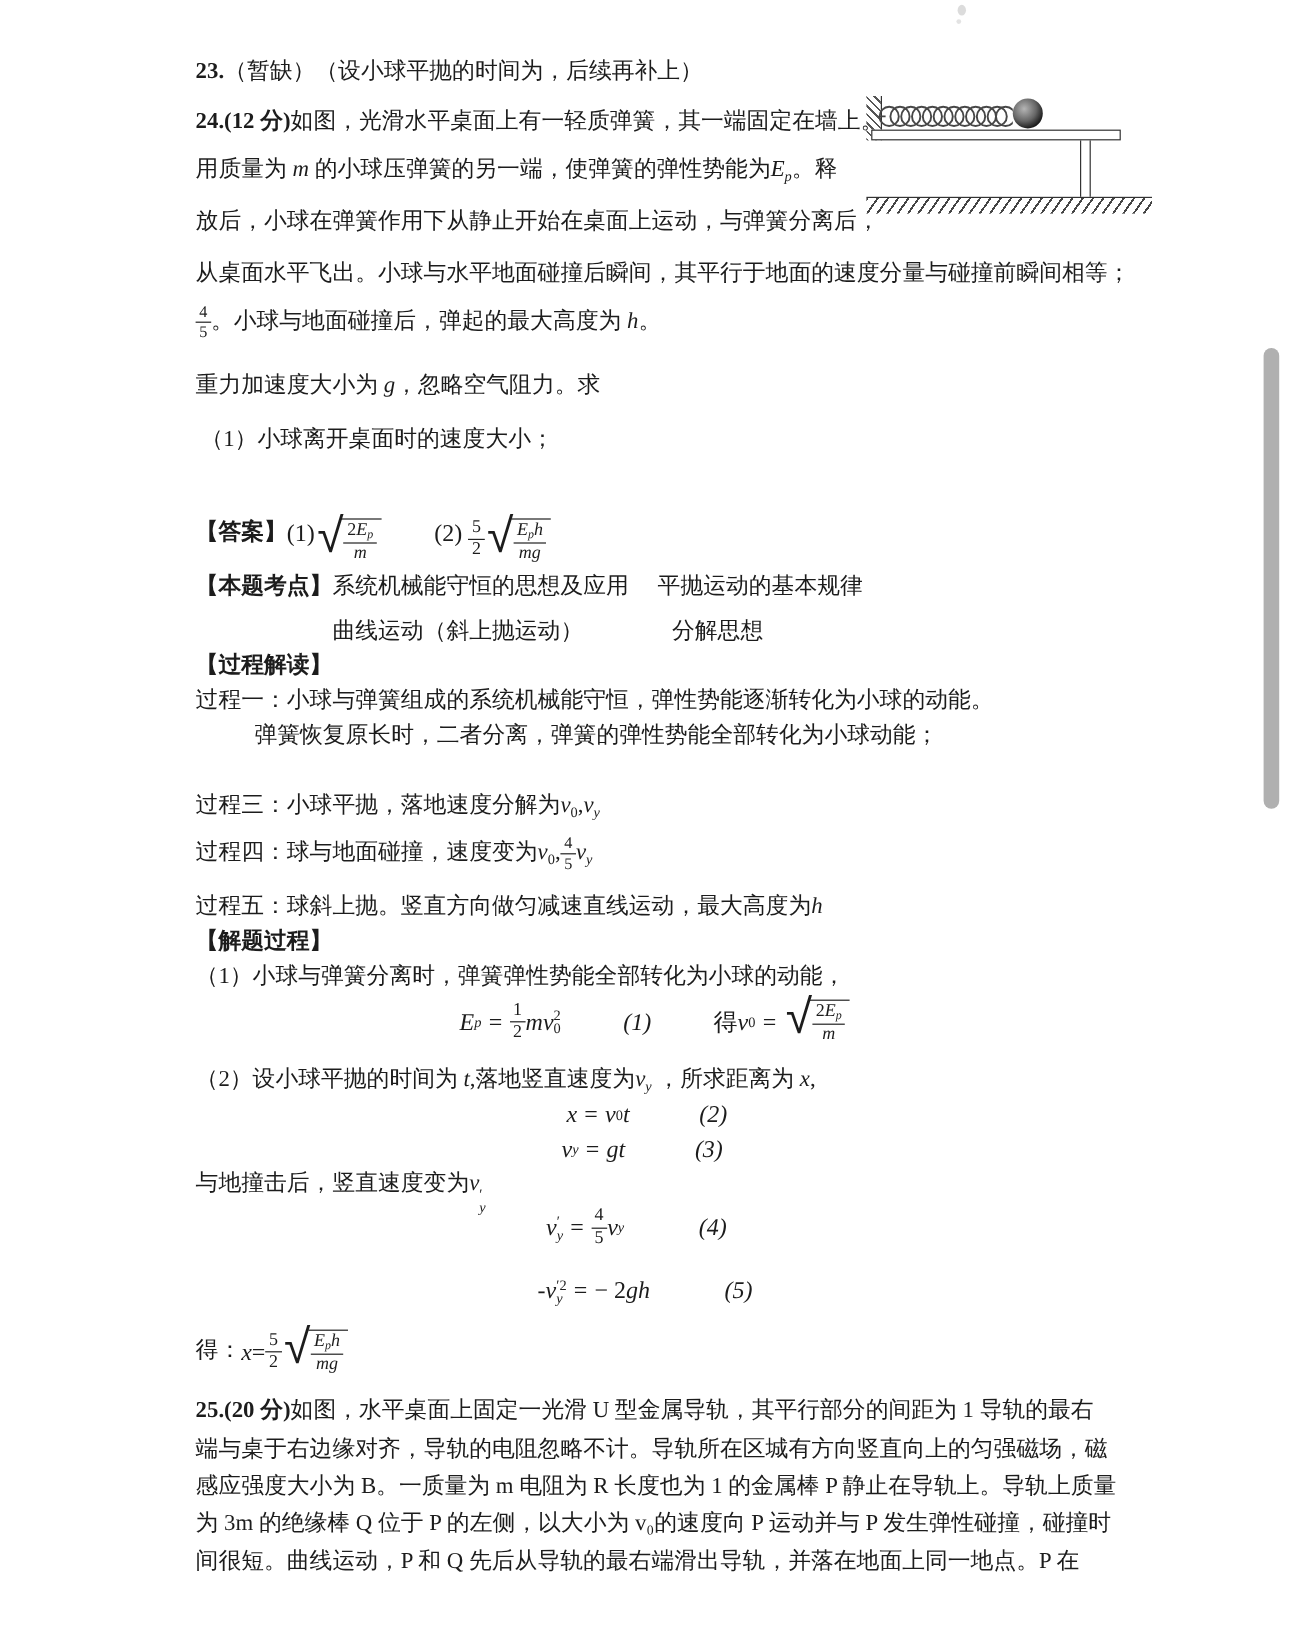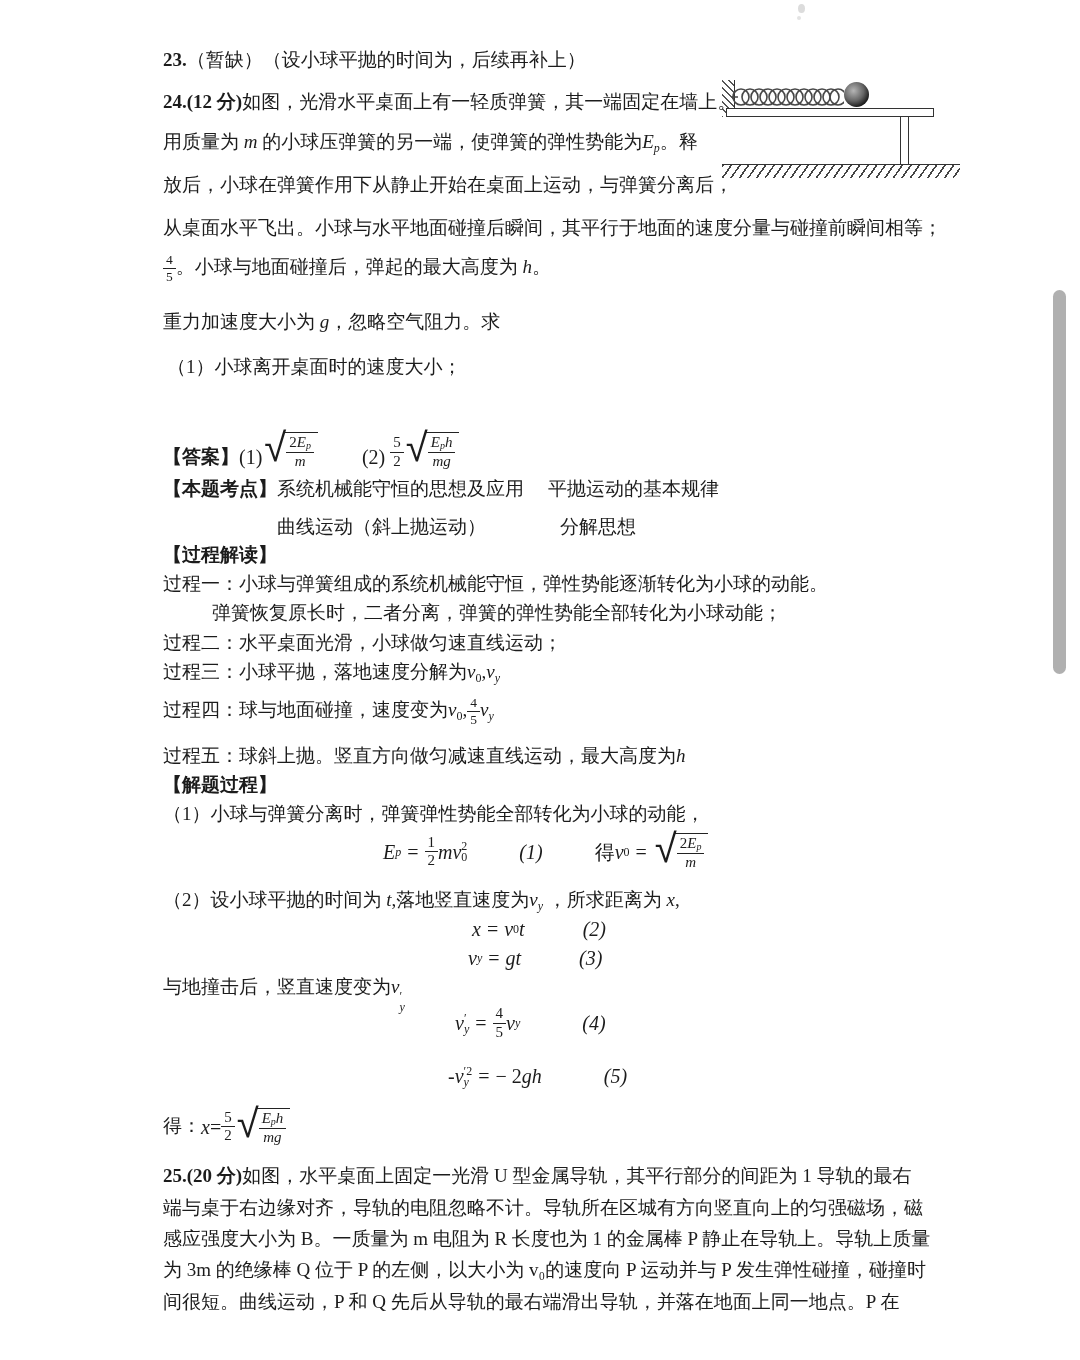--- a/index.html
+++ b/index.html
@@ -85,21 +85,21 @@
 
   <div class="line stmt" style="top:253px"><span class="frac f45">
         <span class="fn">4</span>
         <span class="fd">5</span>
       </span><span>。小球与地面碰撞后，弹起的最大高度为 </span><i class="mi">h</i><span>。</span></div>
 
   <div class="line stmt" style="top:310px"><span>重力加速度大小为 </span><i class="mi">g</i><span>，忽略空气阻力。求</span></div>
 
   <div class="line" style="top:355px;left:167px"><span>（1）小球离开桌面时的速度大小；</span></div>
 
-  <div class="line eq" style="top:432px;display:flex;align-items:flex-end">
+  <div class="line eq" style="top:432px;display:flex;align-items:flex-start">
     <span class="blabel" style="font-size:19px">【答案】</span>
     <span>(1)</span>
     <span class="sqrt">
         <span class="rt">√</span>
         <span class="rad">
           <span class="frac">
             <span class="fn">
               <span>2</span>
               <i class="mi">E</i>
               <sub class="fsub">p</sub>
@@ -133,21 +133,20 @@
         </span>
       </span>
   </div>
 
   <div class="line" style="top:477px"><span class="blabel">【本题考点】</span><span>系统机械能守恒的思想及应用</span><span class="gap24"></span><span>平抛运动的基本规律</span></div>
   <div class="line" style="top:515px;left:277px"><span>曲线运动（斜上抛运动）</span><span class="gap74"></span><span>分解思想</span></div>
 
   <div class="line" style="top:543px"><span class="blabel">【过程解读】</span></div>
   <div class="line" style="top:572px"><span>过程一：小球与弹簧组成的系统机械能守恒，弹性势能逐渐转化为小球的动能。</span></div>
   <div class="line" style="top:601px;left:212px"><span>弹簧恢复原长时，二者分离，弹簧的弹性势能全部转化为小球动能；</span></div>
-  <div class="line" style="top:631px"><span>过程二：水平桌面光滑，小球做匀速直线运动；</span></div>
   <div class="line" style="top:660px"><span>过程三：小球平抛，落地速度分解为</span><i class="mi">v</i><sub class="msub" style="font-style:normal">0</sub><span>,</span><i class="mi">v</i><sub class="msub">y</sub></div>
   <div class="line" style="top:696px"><span>过程四：球与地面碰撞，速度变为</span><i class="mi">v</i><sub class="msub" style="font-style:normal">0</sub><span>,</span><span class="frac f45">
         <span class="fn">4</span>
         <span class="fd">5</span>
       </span><i class="mi">v</i><sub class="msub">y</sub></div>
   <div class="line" style="top:744px"><span>过程五：球斜上抛。竖直方向做匀减速直线运动，最大高度为</span><i class="mi">h</i></div>
 
   <div class="line" style="top:773px"><span class="blabel">【解题过程】</span></div>
   <div class="line" style="top:802px"><span>（1）小球与弹簧分离时，弹簧弹性势能全部转化为小球的动能，</span></div>
 

